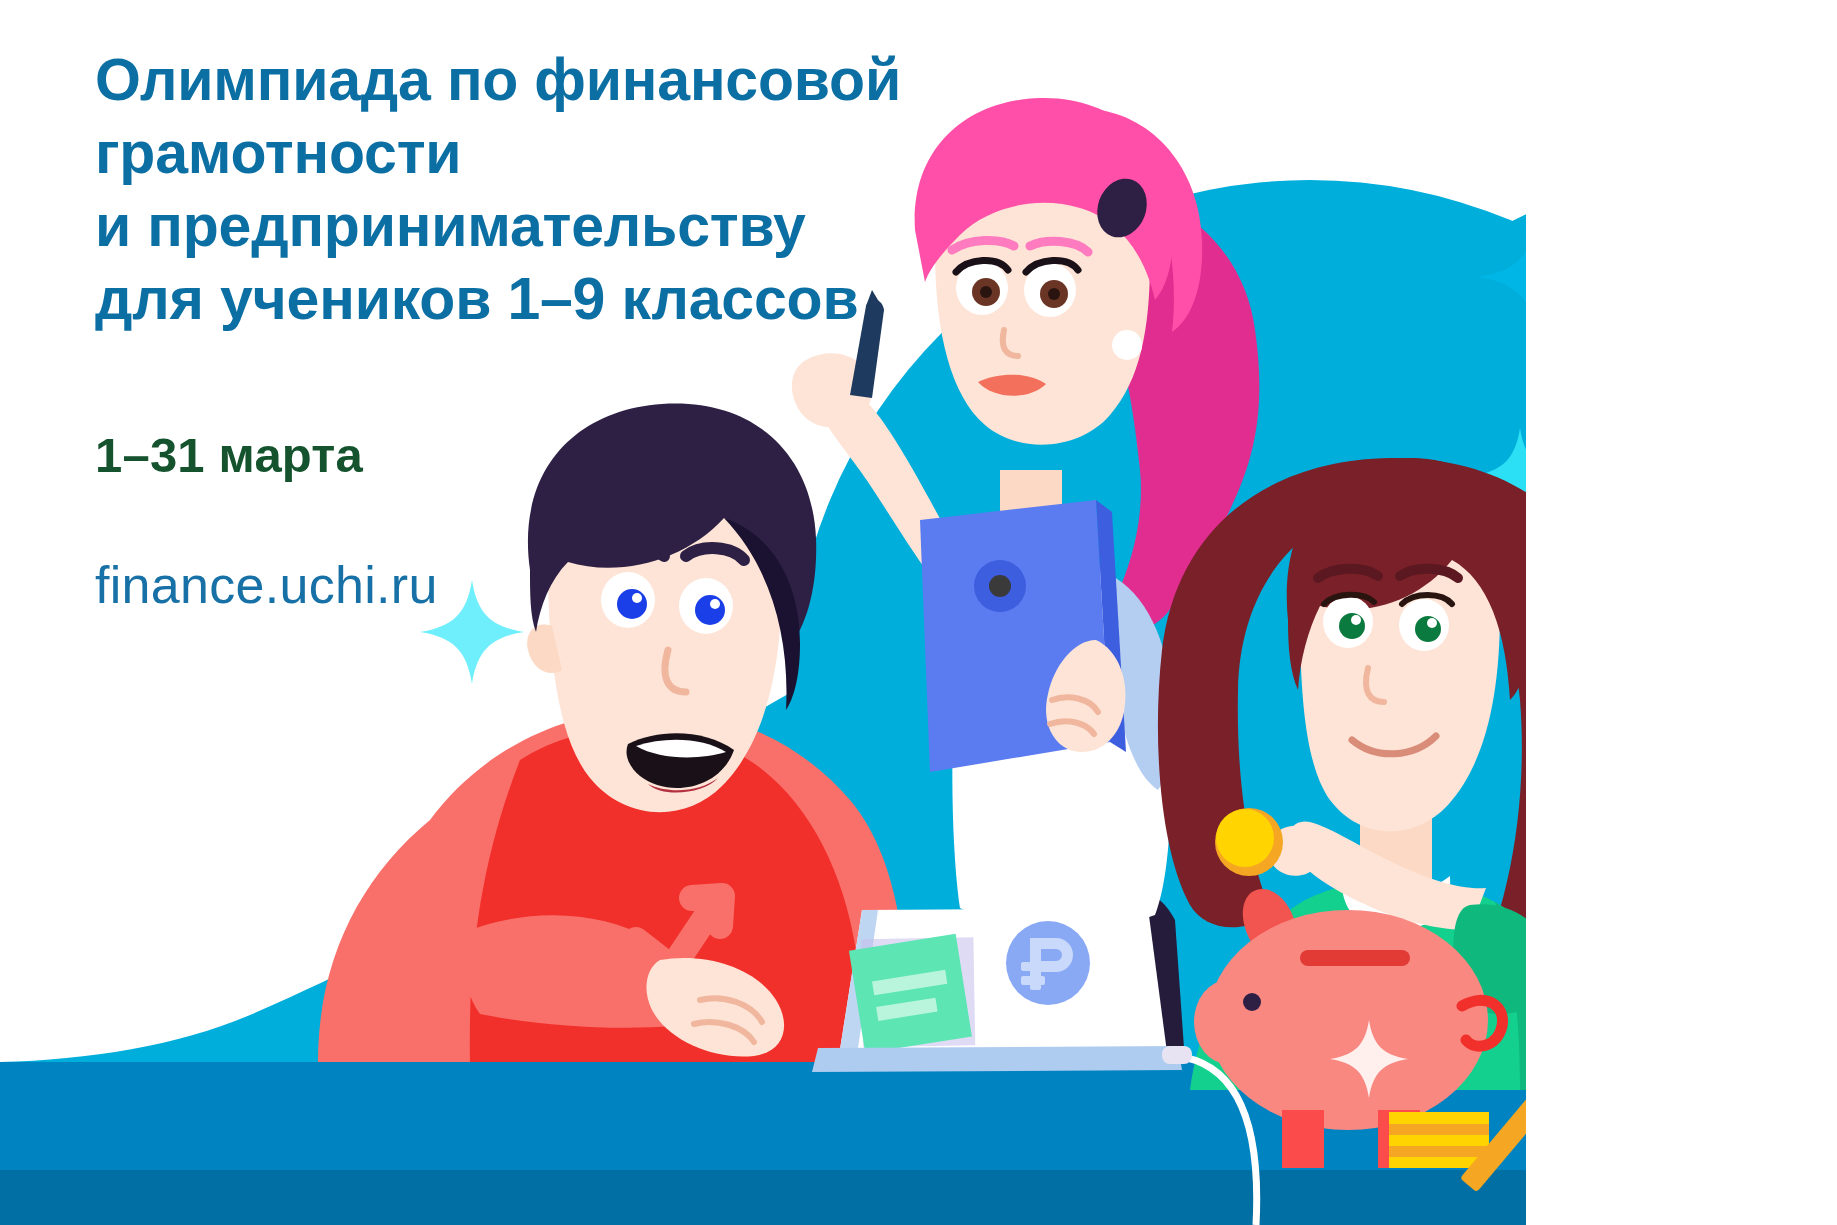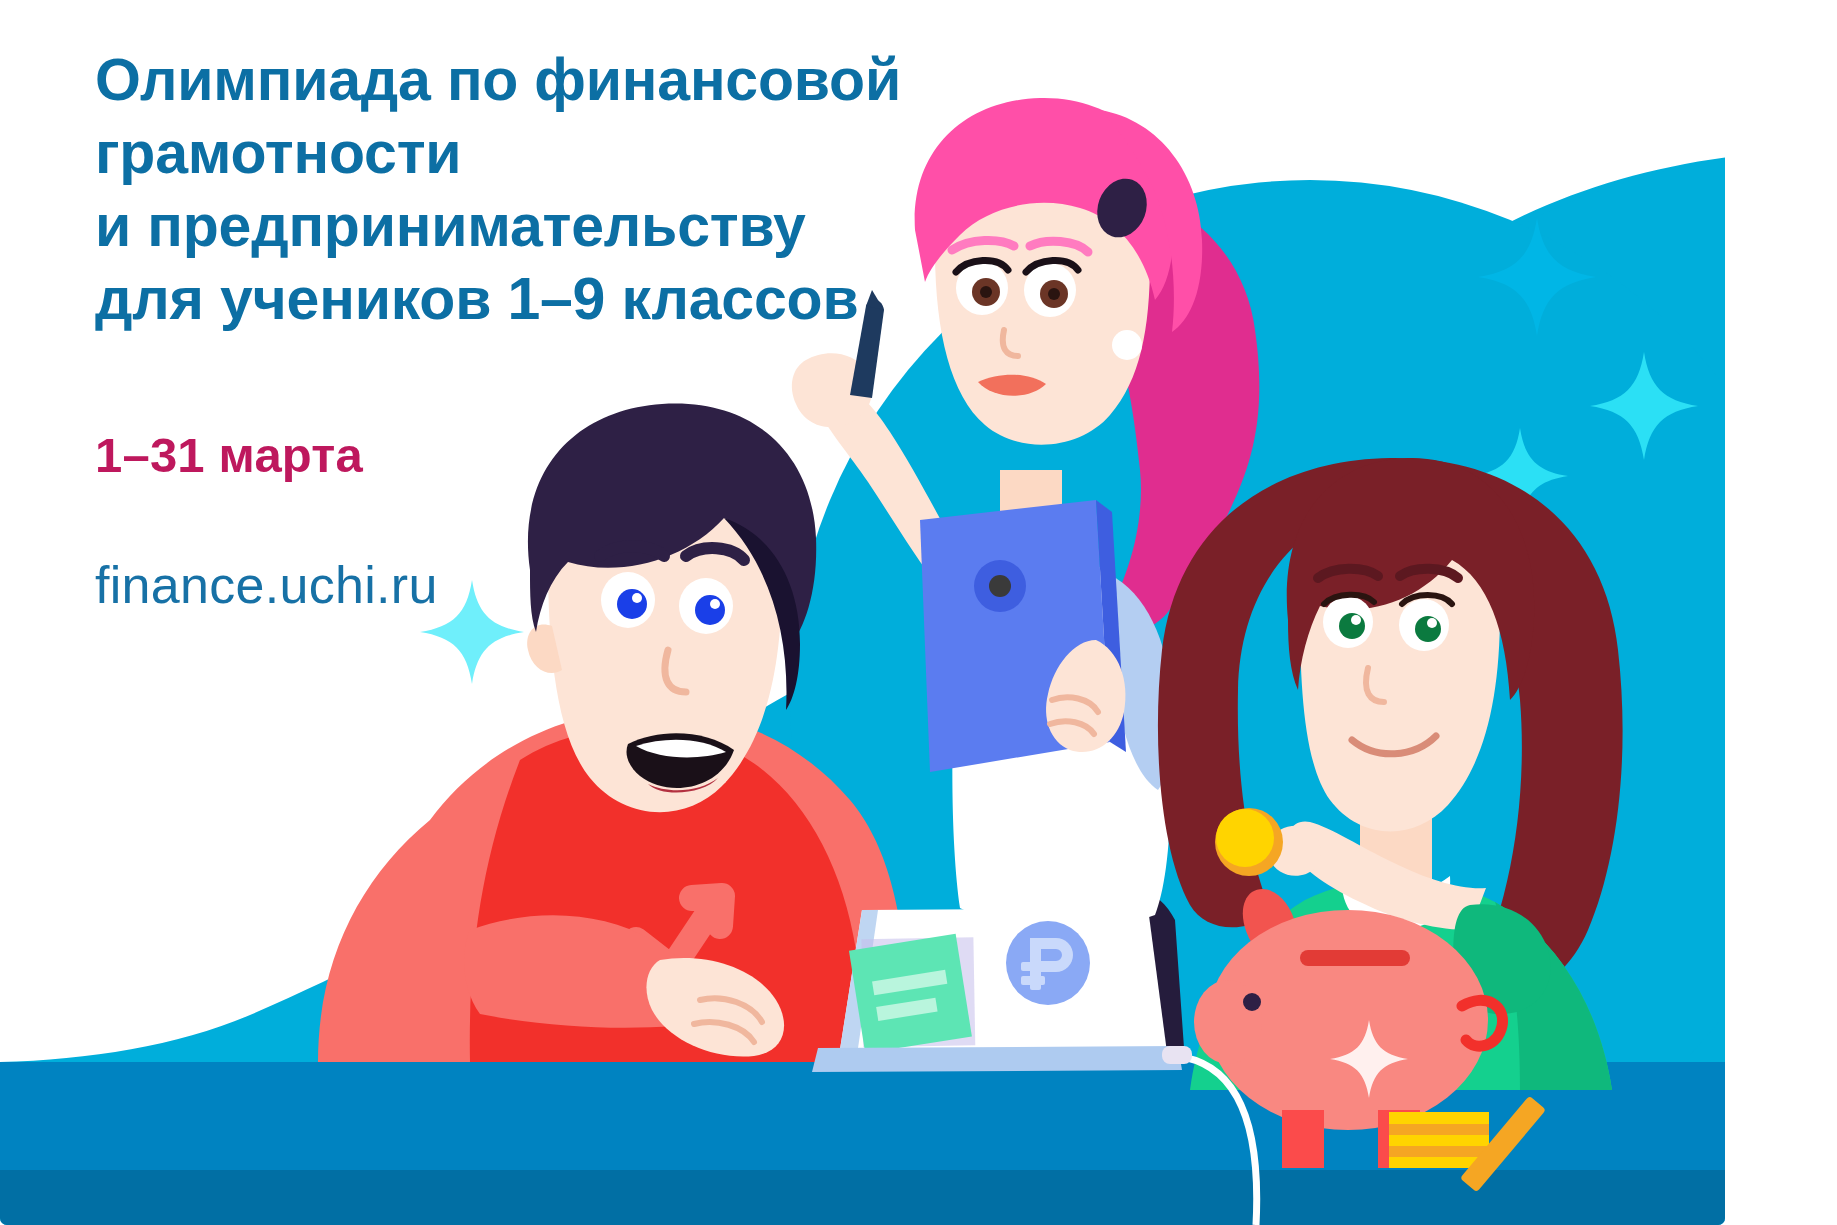--- a/index.html
+++ b/index.html
@@ -2,26 +2,25 @@
 <html><head>
 <meta charset="utf-8">
 <style>
   html, body {
     margin: 0;
     padding: 0;
     background: #ffffff;
   }
   #banner {
     position: relative;
-    width: 1725px;
+    width: 1526px;
     height: 1225px;
     overflow: hidden;
     background: #ffffff;
     font-family: "Liberation Sans", "DejaVu Sans", sans-serif;
-    border-radius: 7px;
   }
   #art {
     position: absolute;
     inset: 0;
     width: 1837px;
     height: 1225px;
     display: block;
   }
   #text-block {
     position: absolute;
@@ -33,21 +32,21 @@
   .headline {
     color: #0C6FA4;
     font-size: 59px;
     line-height: 1.24;
     font-weight: 700;
     letter-spacing: -0.2px;
     margin: 0;
     white-space: pre-line;
   }
   .date-line {
-    color: #be185d;
+    color: #14532d;
     font-size: 49px;
     font-weight: 700;
     margin: 0;
     padding-top: 90px;
     letter-spacing: 0.2px;
   }
   .url-line {
     color: #1771A6;
     font-size: 52px;
     font-weight: 400;

